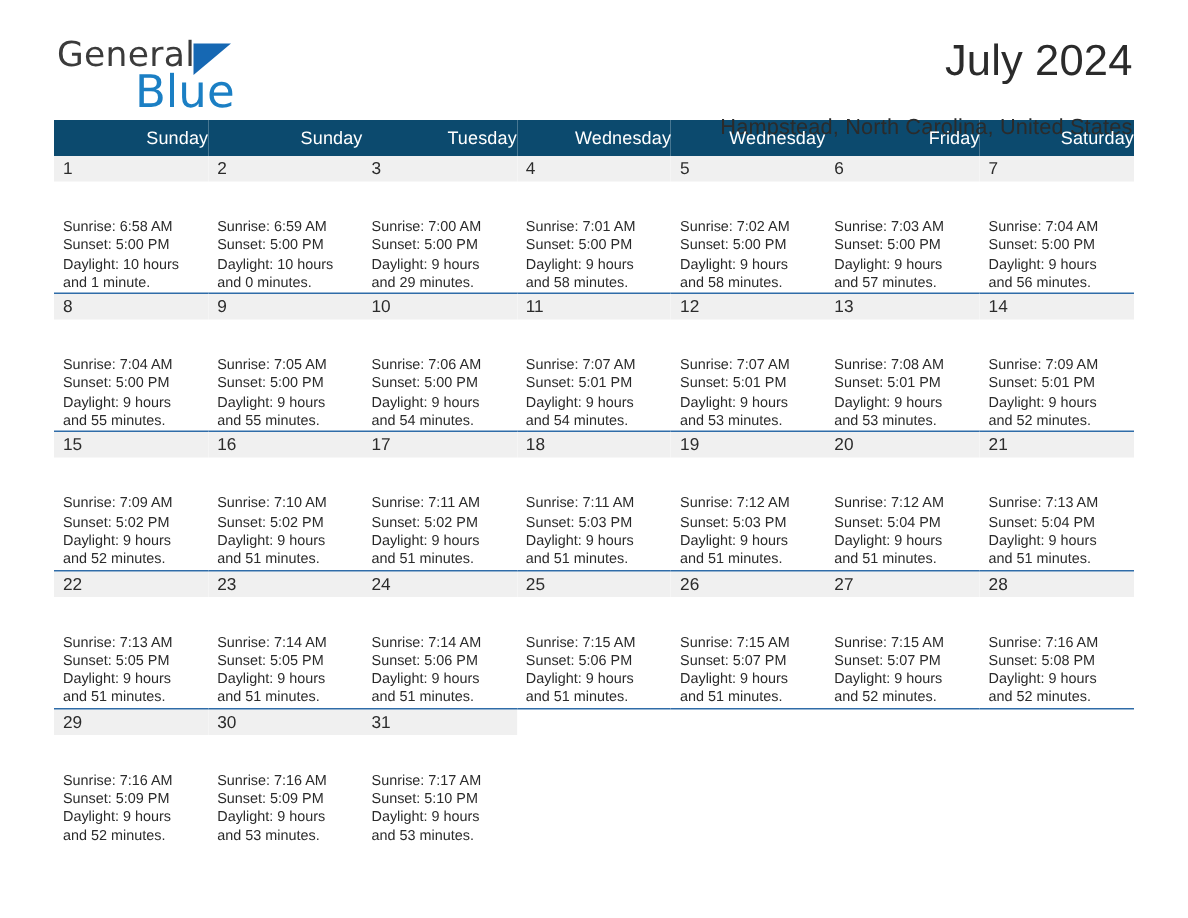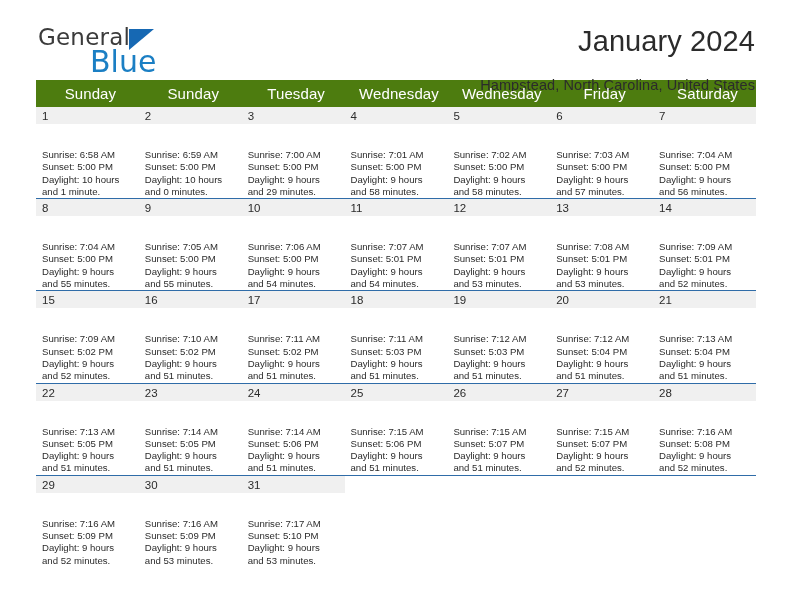--- a/index.html
+++ b/index.html
@@ -86,25 +86,25 @@
 
   
   .calendar {
     width: 720px;
     border-collapse: collapse;
     table-layout: fixed;
     margin-top: 8px;
   }
 
   .calendar th {
-    background: #4d7c0f;
+    background: #0c4a6e;
     color: #ffffff;
     font-weight: normal;
-    font-size: 15px;
-    text-align: center;
+    font-size: 12px;
+    text-align: right;
     padding: 5px 0 5px 6px;
     height: 20px;
     box-sizing: border-box;
     letter-spacing: .1px;
   }
 
   .calendar td {
     width: 102.85px;
     height: 90px;
     vertical-align: top;
@@ -155,21 +155,21 @@
 
     <div class="brand">
       <div class="brand-top">
         <span class="brand-general">General</span>
         <span class="brand-tri"></span>
       </div>
       <span class="brand-blue">Blue</span>
     </div>
 
     <div class="titles">
-      <h1 class="cal-title">January 2024</h1>
+      <h1 class="cal-title">July 2024</h1>
       <div class="cal-subtitle">Hampstead, North Carolina, United States</div>
     </div>
 
   </div>
 
   <table class="calendar">
     <thead>
       <tr>
         <th>Sunday</th>
         <th>Sunday</th>

